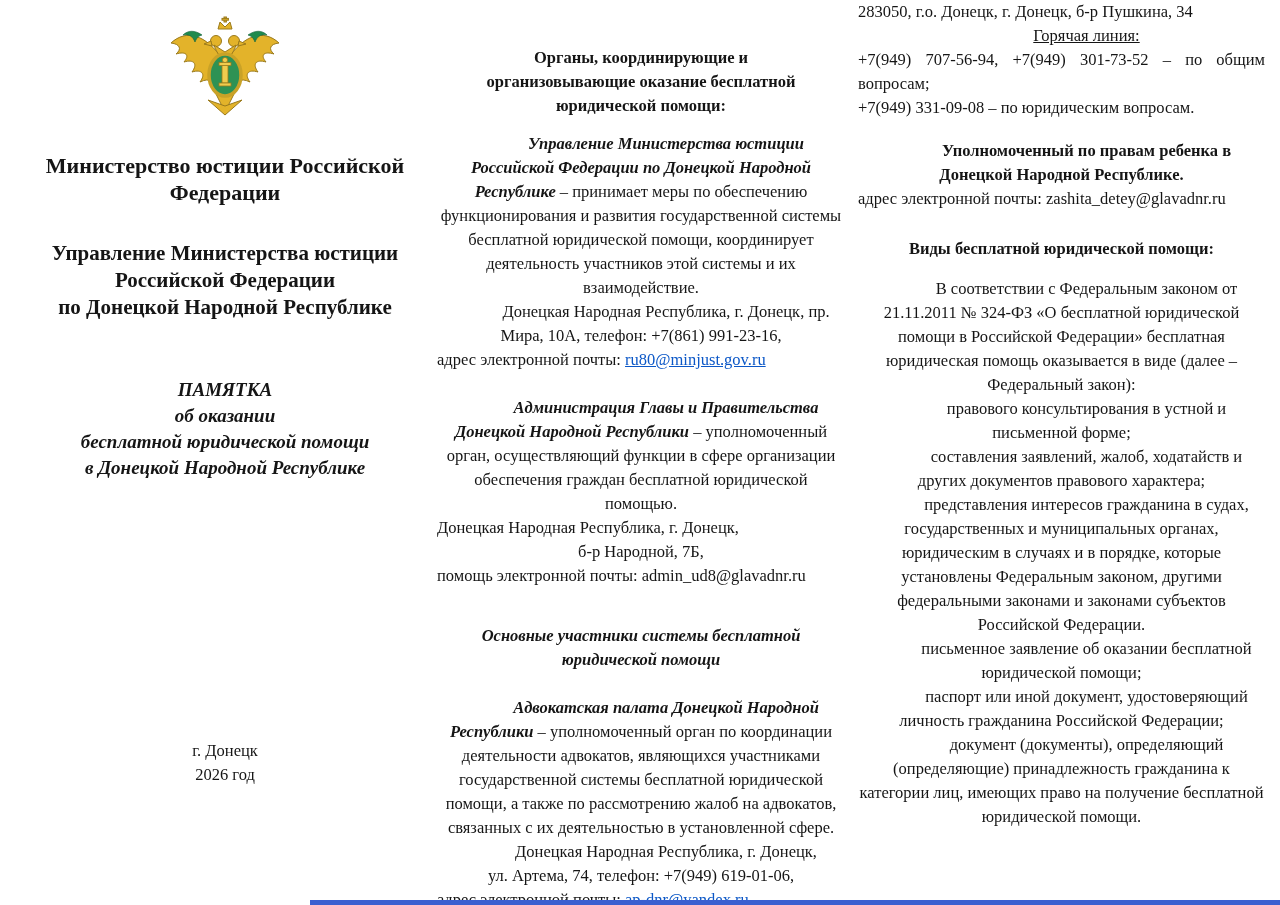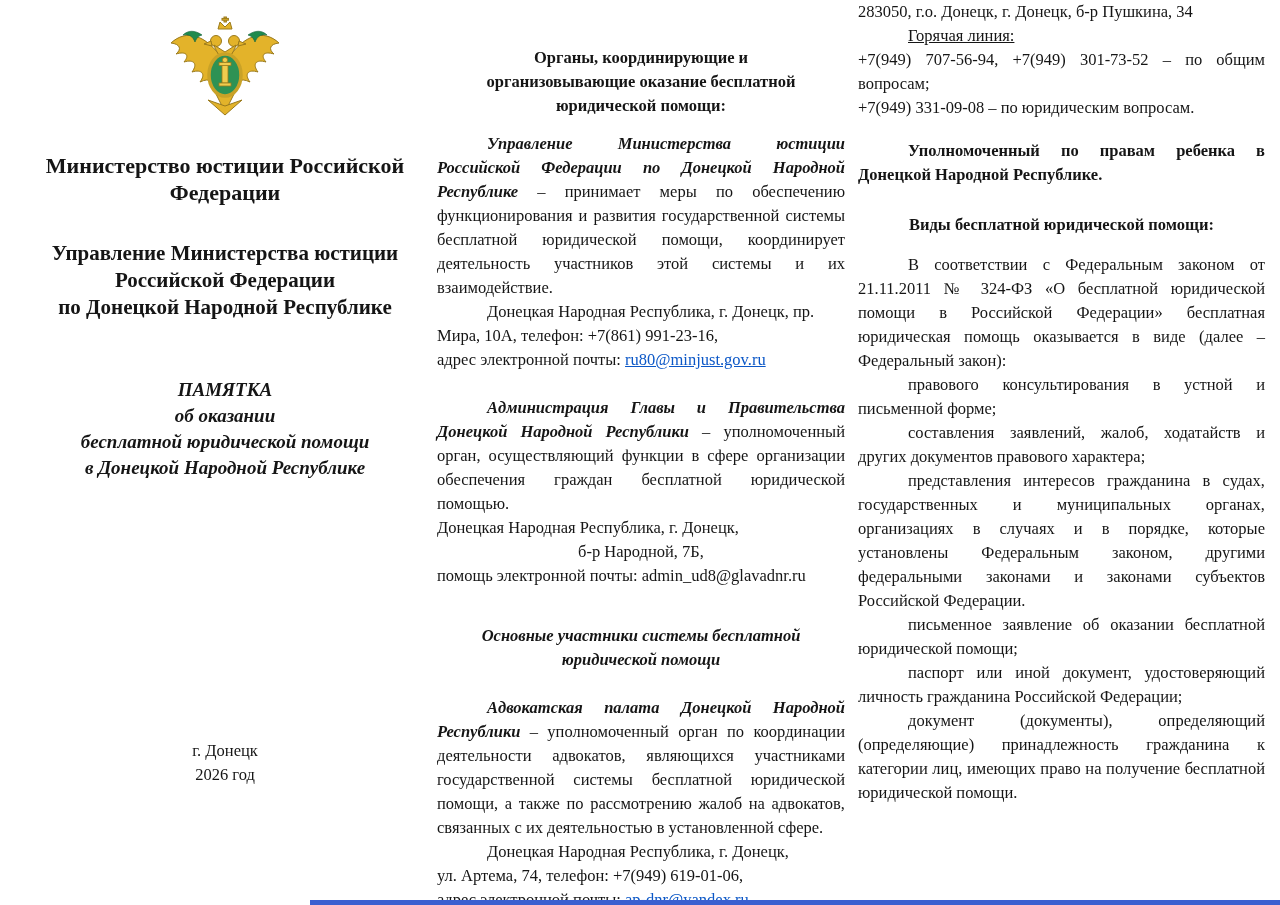--- a/index.html
+++ b/index.html
@@ -4,21 +4,21 @@
 <style>
   html,body{margin:0;padding:0;background:#ffffff;}
   .page{position:relative;width:1280px;height:905px;background:#ffffff;overflow:hidden;
         font-family:"Liberation Serif","DejaVu Serif",serif;color:#151515;}
   .col{position:absolute;top:0;}
   .col-left{left:24px;width:402px;text-align:center;}
   .col-mid{left:437px;width:408px;}
   .col-right{left:858px;width:407px;}
   p{margin:0;font-size:16.5px;line-height:24px;}
   .j{text-align:justify;}
-  .ind{text-indent:50px;}
+  .ind{text-indent:50px;text-align:center;}
   .b{font-weight:bold;margin-top:19px;}
   .bi{font-weight:bold;font-style:italic;}
   .ctr{text-align:center;}
   .pre{white-space:pre-line;}
   .u{text-decoration:underline;}
   a.link{color:#0b57c7;text-decoration:underline;cursor:pointer;}
   .emblem{width:122px;height:102px;margin:16px auto 0;}
   .t1{margin-top:34px;font-size:22px;line-height:27px;font-weight:bold;white-space:pre-line;}
   .t2{margin-top:34px;font-size:21px;line-height:27px;font-weight:bold;white-space:pre-line;}
   .memo{margin-top:56px;font-size:19px;line-height:26px;font-weight:bold;font-style:italic;white-space:pre-line;}
@@ -104,27 +104,28 @@
     <p><span>адрес электронной почты: </span><a class="link">ap-dnr@yandex.ru</a><span>.</span></p>
 
   </div>
 
   <div class="col col-right">
     <p>283050, г.о. Донецк, г. Донецк, б-р Пушкина, 34</p>
     <p class="ind"><span class="u">Горячая линия:</span></p>
     <p class="j">+7(949) 707-56-94, +7(949) 301-73-52 – по общим вопросам;</p>
     <p>+7(949) 331-09-08 – по юридическим вопросам.</p>
     <p class="b j ind">Уполномоченный по правам ребенка в Донецкой Народной Республике.</p>
+    <p>адрес электронной почты: zashita_detey@glavadnr.ru</p>
 
     <p class="b ctr mt26">Виды бесплатной юридической помощи:</p>
 
     <p class="j ind mt16">В соответствии с Федеральным законом от 21.11.2011 № 324-ФЗ «О бесплатной юридической помощи в Российской Федерации» бесплатная юридическая помощь оказывается в виде (далее – Федеральный закон):</p>
     <p class="j ind">правового консультирования в устной и письменной форме;</p>
     <p class="j ind">составления заявлений, жалоб, ходатайств и других документов правового характера;</p>
-    <p class="j ind">представления интересов гражданина в судах, государственных и муниципальных органах, организациях в случаях и в порядке, которые установлены Федеральным законом, другими федеральными законами и законами субъектов Российской Федерации.</p>
+    <p class="j ind">представления интересов гражданина в судах, государственных и муниципальных органах, юридическим в случаях и в порядке, которые установлены Федеральным законом, другими федеральными законами и законами субъектов Российской Федерации.</p>
 
     <p class="j ind">письменное заявление об оказании бесплатной юридической помощи;</p>
     <p class="j ind">паспорт или иной документ, удостоверяющий личность гражданина Российской Федерации;</p>
     <p class="j ind">документ (документы), определяющий (определяющие) принадлежность гражданина к категории лиц, имеющих право на получение бесплатной юридической помощи.</p>
 
   </div>
 
   <div class="bottom-bar"></div>
 </div>
 

